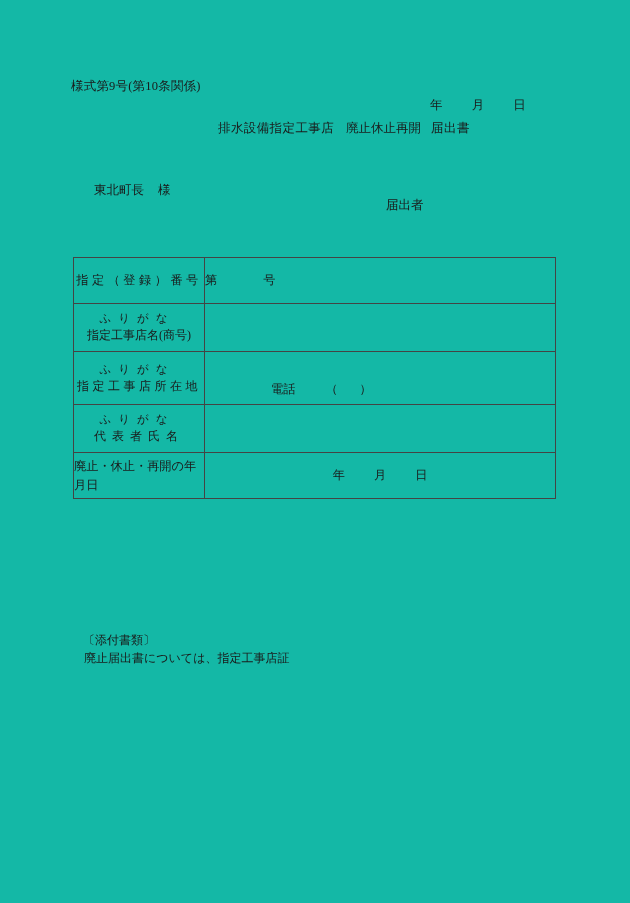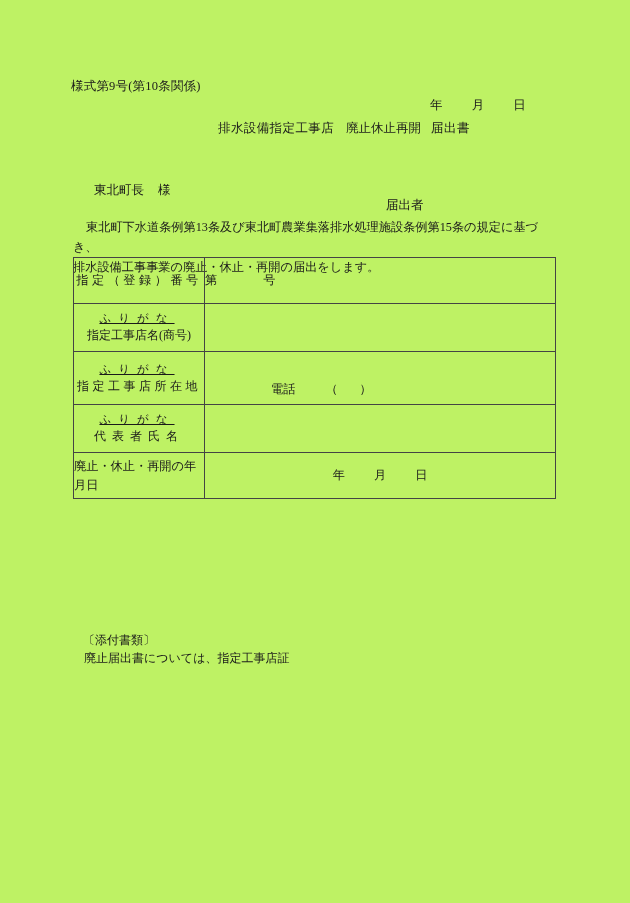--- a/index.html
+++ b/index.html
@@ -11,21 +11,21 @@
     width: 630px;
     height: 903px;
     position: relative;
     font-family: "Liberation Serif", "DejaVu Serif", serif;
     color: #1a1a1a;
     -webkit-font-smoothing: antialiased;
   }
   .page {
     position: absolute;
     inset: 0;
-    background: #bef264;
+    background: #14b8a6;
   }
 
   
   .form-no {
     position: absolute;
     left: 71px;
     top: 78px;
     font-size: 12.5px;
     letter-spacing: 0.2px;
     white-space: nowrap;
@@ -112,21 +112,20 @@
   }
   .lbl-center { text-align: center; }
   .sp-wide { letter-spacing: 6px; }
   .sp-mid   { letter-spacing: 3.5px; }
   .sp-furi  { letter-spacing: 7px; }
   .furi-row {
     display: block;
     text-align: center;
     font-size: 11.5px;
     padding-right: 4px;
-    text-decoration: underline;
   }
   .name-row {
     display: block;
     text-align: center;
     font-size: 12px;
   }
   .lbl-plain {
     padding: 6px 6px 6px 10px;
     line-height: 1.5;
   }
@@ -215,24 +214,20 @@
     </span>
     <span class="title-tail">届出書</span>
   </div>
 
   <div class="addressee">
     <span>東北町長</span><span class="sama">様</span>
   </div>
 
   <div class="submitter">届出者</div>
 
-  <div class="body-text">
-    <span class="l1">東北町下水道条例第13条及び東北町農業集落排水処理施設条例第15条の規定に基づき、</span>
-    <span class="l2">排水設備工事事業の廃止・休止・再開の届出をします。</span>
-  </div>
 
   <table class="form-table">
     <tbody>
       <tr class="row-h-num">
         <td class="lbl lbl-center">
           <span class="sp-mid">指定（登録）番号</span>
         </td>
         <td class="cell-val">
           <div class="val-center">
             <span class="gap-a">第</span><span>号</span>

